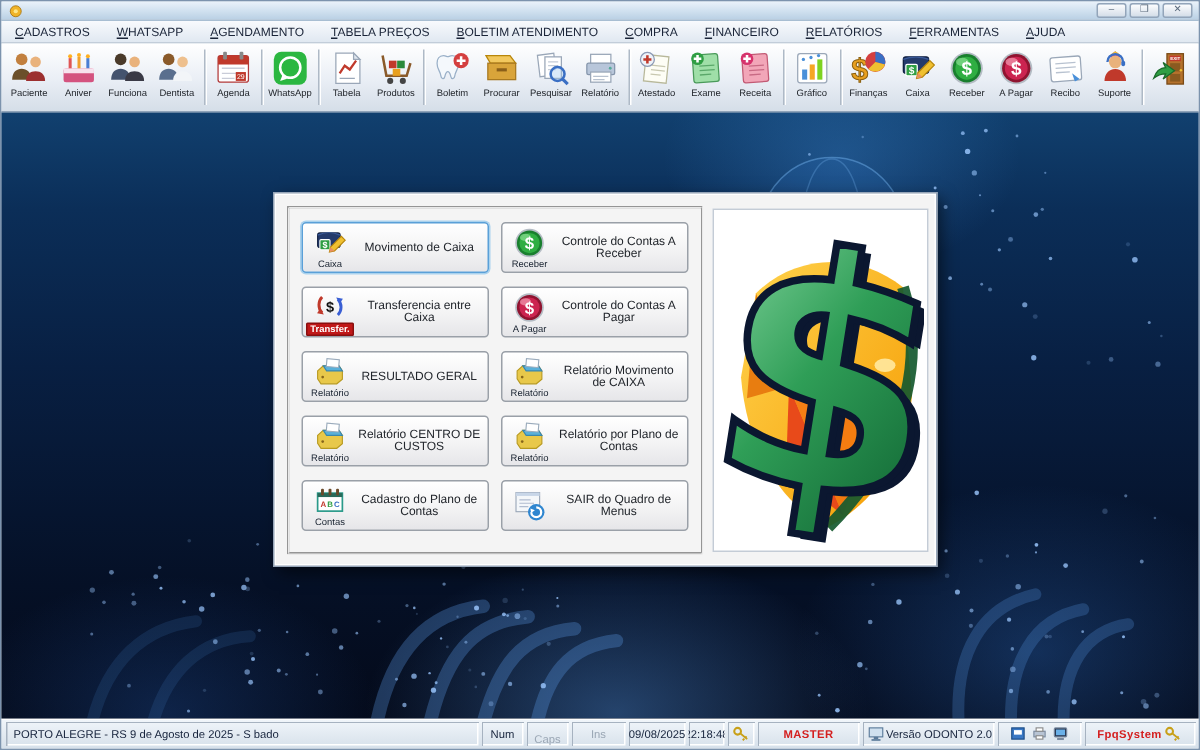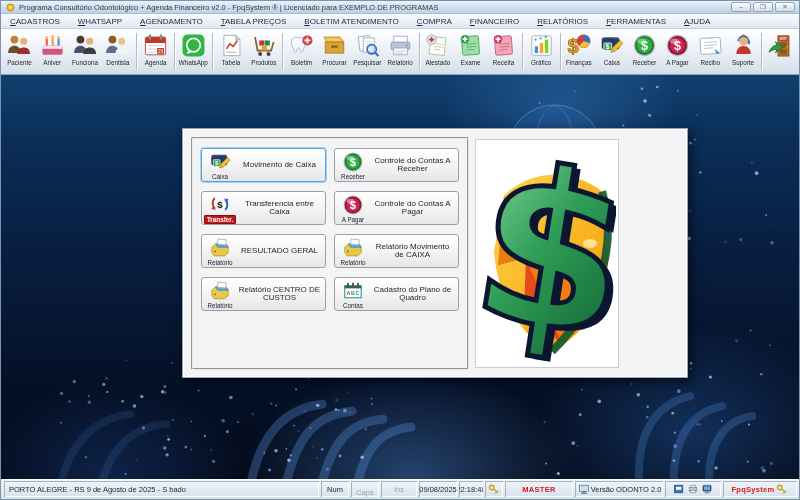--- a/index.html
+++ b/index.html
@@ -38,21 +38,21 @@
     background:linear-gradient(180deg,#11406f 0%,#0b2e58 16%,#081f42 42%,#051026 78%,#040a1a 100%); }
   .bg-fx { position:absolute; inset:0;
     background:
       radial-gradient(240px 150px at 410px 400px, rgba(90,160,240,.38), transparent 70%),
       radial-gradient(200px 130px at 110px 400px, rgba(40,100,190,.28), transparent 70%),
       radial-gradient(230px 160px at 690px 360px, rgba(50,120,210,.32), transparent 70%),
       radial-gradient(170px 110px at 560px 30px, rgba(70,150,230,.30), transparent 70%); }
   .hands { position:absolute; inset:0; }
 
   
-  .panel { position:absolute; left:181px; top:53px; width:506px; height:250px;
+  .panel { position:absolute; left:181px; top:53px; width:443px; height:250px;
     background:#f4f4f4; border:1px solid #96a5b8;
     box-shadow:inset 0 0 0 1px #ffffff, 3px 4px 10px rgba(0,0,0,.55); }
   .btn-frame { position:absolute; left:8px; top:8px; width:278px; height:233px;
     border:2px groove #e9e9e9; border-radius:2px;
     display:grid; grid-template-columns:1fr 1fr; grid-auto-rows:34px; gap:9px 8px; padding:9px 8px; }
   .panel-btn { display:flex; align-items:center; border:1px solid #9aa0a8; border-radius:3px;
     background:linear-gradient(#ffffff,#f3f3f4 55%,#e6e6e9); box-shadow:inset 0 1px 0 #fff;
     font-family:inherit; padding:1px 2px; text-align:left; }
   .panel-btn.focused { border-color:#5aa0d8; box-shadow:0 0 0 1px #a9d2ee, inset 0 1px 0 #fff; }
   .pb-ico { width:32px; flex:0 0 32px; display:flex; flex-direction:column; align-items:center; }
@@ -79,21 +79,20 @@
 </head>
 <body>
 
 <div class="window">
 
   <div class="titlebar">
     <svg class="app-ico" viewBox="0 0 16 16">
       <circle cx="8" cy="8" r="6.5" fill="#f0b429" stroke="#a87410"></circle>
       <circle cx="8" cy="8" r="2.5" fill="#fde68a"></circle>
     </svg>
-    <span>Programa Consultório Odontológico + Agenda Financeiro v2.0 - FpqSystem ® | Licenciado para EXEMPLO DE PROGRAMAS</span>
     <div class="win-btns">
       <button class="win-btn">–</button>
       <button class="win-btn">❐</button>
       <button class="win-btn">✕</button>
     </div>
   </div>
 
   <div class="menubar" id="menubar">
       <span class="menu-item"><u>C</u>ADASTROS</span>
       <span class="menu-item"><u>W</u>HATSAPP</span>
@@ -681,33 +680,62 @@
                 </svg>
               </span>
               <span class="pb-cap">Relatório</span>
             </span>
             <span class="pb-label">Relatório CENTRO DE CUSTOS</span>
           </button>
           <button class="panel-btn">
             <span class="pb-ico">
               <span class="icon">
                 <svg viewBox="0 0 32 32" font-family="Liberation Sans, sans-serif">
+                  <path d="M5 15l5-4.5h14l3 4.5v7.5l-5 4H8l-3-4.5z" fill="#e8c84a" stroke="#b89a20"></path>
+                  <path d="M10 10.5h14l3 4.5H13z" fill="#5ab0d9" stroke="#3a86ac"></path>
+                  <rect x="13" y="4.5" width="11" height="7" fill="#fff" stroke="#9aabbc" transform="rotate(5 18 8)"></rect>
+                  <circle cx="9.5" cy="20.5" r="1.2" fill="#86651a"></circle>
+                </svg>
+              </span>
+              <span class="pb-cap">Relatório</span>
+            </span>
+            <span class="pb-label">Relatório por Plano de Contas</span>
+          </button>
+          <button class="panel-btn">
+            <span class="pb-ico">
+              <span class="icon">
+                <svg viewBox="0 0 32 32" font-family="Liberation Sans, sans-serif">
                   <rect x="5" y="9" width="22" height="16" fill="#fff" stroke="#2a9a8a" stroke-width="1.5"></rect>
                   <path d="M5 9h22v3.5H5z" fill="#2a6a5a"></path>
                   <rect x="8" y="5" width="2.6" height="6" rx="1" fill="#6a4a2a"></rect>
                   <rect x="14.7" y="5" width="2.6" height="6" rx="1" fill="#6a4a2a"></rect>
                   <rect x="21.4" y="5" width="2.6" height="6" rx="1" fill="#6a4a2a"></rect>
                   <text x="10" y="21.5" font-size="7" font-weight="bold" fill="#c0392b" text-anchor="middle">A</text>
                   <text x="16" y="21.5" font-size="7" font-weight="bold" fill="#2f9e44" text-anchor="middle">B</text>
                   <text x="22" y="21.5" font-size="7" font-weight="bold" fill="#3a6fc4" text-anchor="middle">C</text>
                 </svg>
               </span>
               <span class="pb-cap">Contas</span>
             </span>
-            <span class="pb-label">Cadastro do Plano de Quadro</span>
+            <span class="pb-label">Cadastro do Plano de Contas</span>
+          </button>
+          <button class="panel-btn">
+            <span class="pb-ico">
+              <span class="icon">
+                <svg viewBox="0 0 32 32" font-family="Liberation Sans, sans-serif">
+                  <rect x="4" y="4.5" width="21" height="17" fill="#f4f7fa" stroke="#9aa7b8"></rect>
+                  <rect x="4" y="4.5" width="21" height="3" fill="#c8d6e8"></rect>
+                  <path d="M7 11h10M7 14h13M7 17h8" stroke="#b0bcd0"></path>
+                  <circle cx="22" cy="22" r="7.3" fill="#2f86d0"></circle>
+                  <path d="M22 17.6a4.4 4.4 0 1 1-4.4 4.4" fill="none" stroke="#fff" stroke-width="2"></path>
+                  <path d="M16.8 18.6l.6 4 3.4-2.4z" fill="#fff"></path>
+                </svg>
+              </span>
+            </span>
+            <span class="pb-label">SAIR do Quadro de Menus</span>
           </button>
         </div>
       <div class="image-box">
         <svg viewBox="0 0 138 220">
           <defs>
             <linearGradient id="gGold" x1="0" y1="0" x2="1" y2="1">
               <stop offset="0" stop-color="#ffd34d"></stop>
                 <stop offset="1" stop-color="#f59a00"></stop>
             </linearGradient>
             <linearGradient id="gGreen" x1="0" y1="0" x2="1" y2="1">

